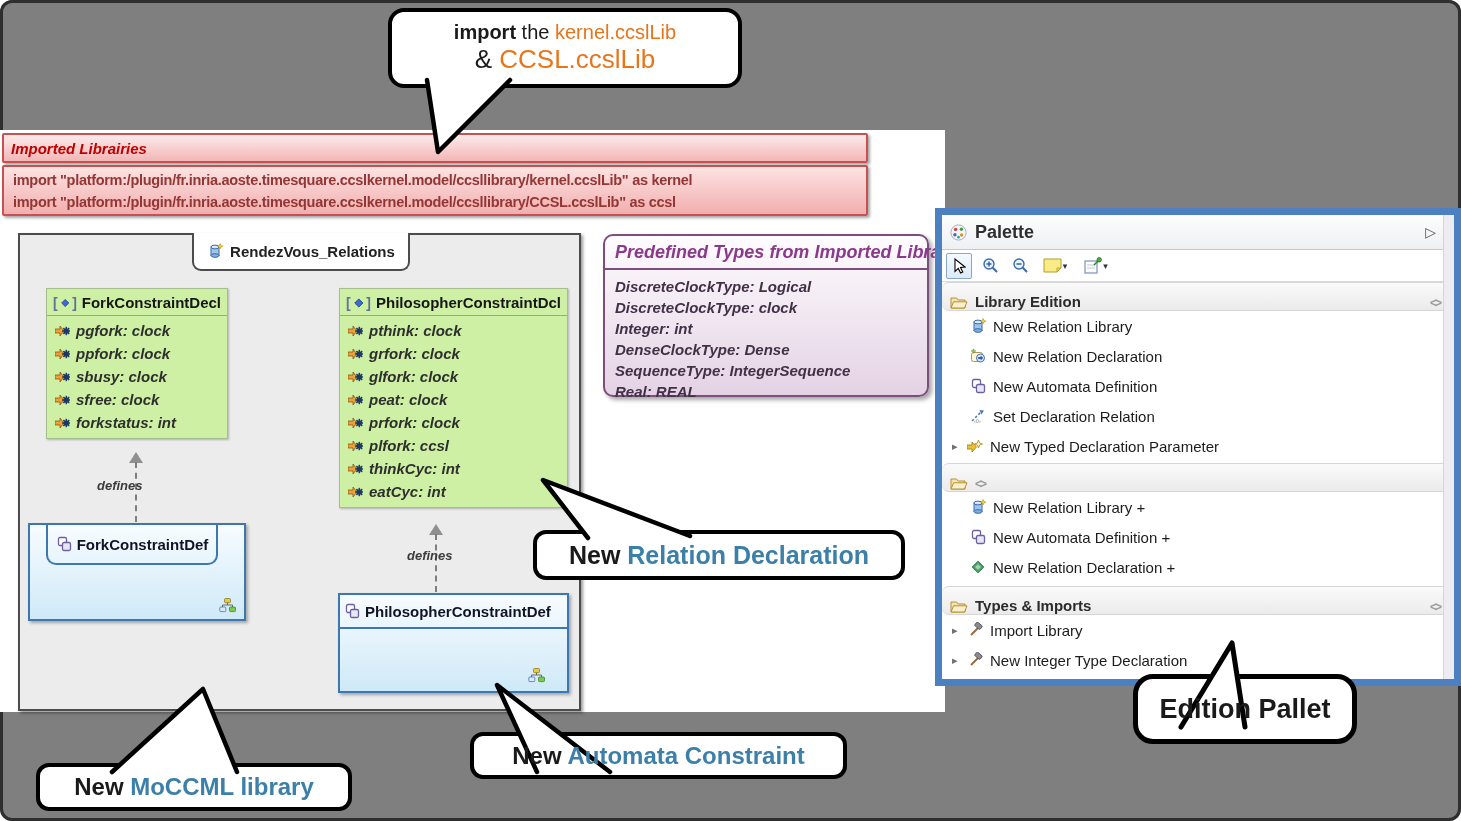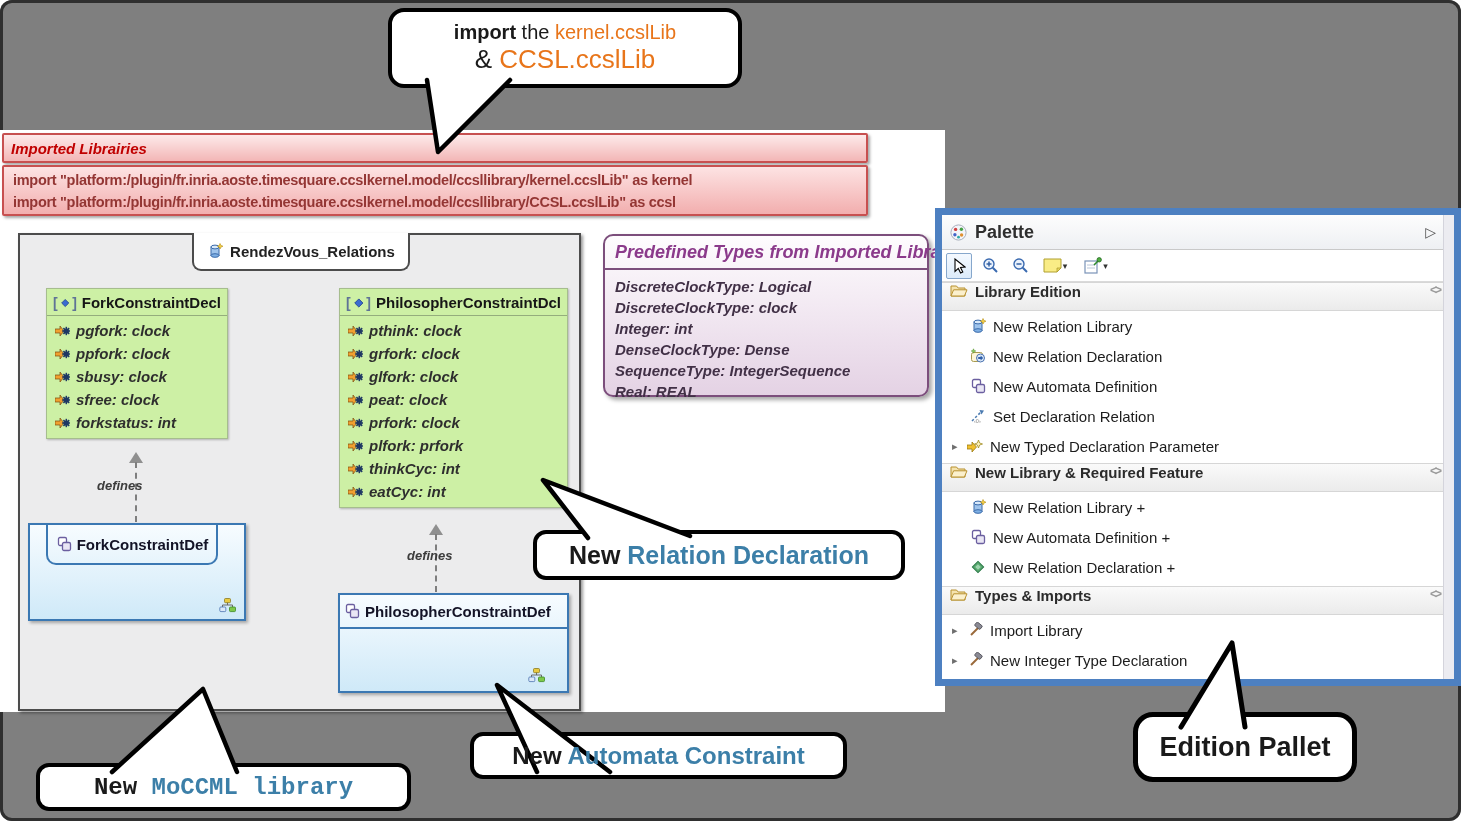--- a/index.html
+++ b/index.html
@@ -59,22 +59,22 @@
   .palette{left:935px;top:208px;width:526px;height:478px;background:#ffffff;border:7px solid #4d80c1;box-sizing:border-box;}
   .pal-inner{position:absolute;inset:0;display:flex;flex-direction:column;}
   .pal-header{height:34px;display:flex;align-items:center;gap:8px;padding:0 8px;
      background:linear-gradient(#fdfdfd,#eef0f3);border-bottom:1px solid #c9c9c9;}
   .pal-header .t{font-size:18px;font-weight:600;color:#2e2e2e;flex:1;}
   .pal-header .arr{font-size:14px;color:#555;padding-right:10px;}
   .pal-tools{height:31px;display:flex;align-items:center;gap:6px;padding:0 4px;border-bottom:1px solid #dadada;}
   .tool{display:flex;align-items:center;justify-content:center;width:24px;height:24px;}
   .tool.sel{border:1px solid #86a7cc;background:linear-gradient(#f4f9ff,#dcebfa);border-radius:2px;}
   .caret{font-size:9px;color:#333;margin-left:1px;}
-  .sec-head{height:27px;display:flex;align-items:flex-start;gap:7px;padding:0 8px;
-     background:linear-gradient(#fafafa,#ebebeb);border-top:1px solid #d6d6d6;border-bottom:1px solid #d6d6d6;}
+  .sec-head{height:27px;display:flex;align-items:flex-end;gap:7px;padding:0 8px;
+     background:linear-gradient(#fafafa,#ebebeb);border-top:1px solid #d6d6d6;border-bottom:1px solid #d6d6d6;border-radius:7px;}
   .sec-head .t{font-size:15px;font-weight:600;color:#2b2b2b;flex:1;white-space:nowrap;}
   .sec-head .pin{font-size:12px;color:#9a9a9a;letter-spacing:-2px;padding-right:6px;font-weight:bold;}
   .pal-item{height:30px;display:flex;align-items:center;gap:7px;padding-left:28px;}
   .pal-item.exp{padding-left:10px;}
   .pal-item .lbl{font-size:15px;color:#1c1c1c;white-space:nowrap;}
   .expander{font-size:11px;color:#6e6e6e;width:8px;}
   .pal-scroll{position:absolute;right:0;top:0;bottom:0;width:10px;background:#ececf1;border-left:1px solid #d4d4dc;}
 
   
   .bubble{background:#ffffff;border:4px solid #000;border-radius:16px;display:flex;flex-direction:column;
@@ -272,21 +272,21 @@
         <svg class="icon14" viewBox="0 0 15 14">
             <polygon points="0,5 5,5 5,2 9,7 5,12 5,9 0,9" fill="#f0a030" stroke="#7a4a10" stroke-width="0.7"></polygon>
             <circle cx="11.3" cy="7" r="2.6" fill="#1f3864"></circle>
             <g stroke="#1f3864" stroke-width="1.5">
               <line x1="11.3" y1="2.8" x2="11.3" y2="11.2"></line>
               <line x1="7.1" y1="7" x2="15" y2="7"></line>
               <line x1="8.4" y1="4.1" x2="14.2" y2="9.9"></line>
               <line x1="8.4" y1="9.9" x2="14.2" y2="4.1"></line>
             </g>
           </svg>
-        <span class="t">plfork: prfork</span>
+        <span class="t">plfork: ccsl</span>
       </div>
       <div class="attr">
         <svg class="icon14" viewBox="0 0 15 14">
             <polygon points="0,5 5,5 5,2 9,7 5,12 5,9 0,9" fill="#f0a030" stroke="#7a4a10" stroke-width="0.7"></polygon>
             <circle cx="11.3" cy="7" r="2.6" fill="#1f3864"></circle>
             <g stroke="#1f3864" stroke-width="1.5">
               <line x1="11.3" y1="2.8" x2="11.3" y2="11.2"></line>
               <line x1="7.1" y1="7" x2="15" y2="7"></line>
               <line x1="8.4" y1="4.1" x2="14.2" y2="9.9"></line>
               <line x1="8.4" y1="9.9" x2="14.2" y2="4.1"></line>
@@ -468,21 +468,20 @@
           <path d="M11.5,2 L12.6,5 L15.5,6 L12.6,7 L11.5,10 L10.4,7 L7.5,6 L10.4,5 Z" fill="#fff4c0" stroke="#a08a20" stroke-width="0.8"></path>
         </svg>
         <span class="lbl">New Typed Declaration Parameter</span>
       </div>
 
       <div class="sec-head" style="margin-top:2px;">
         <svg width="18" height="15" viewBox="0 0 18 15">
           <path d="M1,3 H6.5 L8.2,5 H15 V13 H1 Z" fill="#f5e3ae" stroke="#b8912f" stroke-width="1"></path>
           <path d="M1,13 L3.6,6.8 H17 L14.4,13 Z" fill="#fbf0cd" stroke="#b8912f" stroke-width="1"></path>
         </svg>
-        <span class="t">New Library &amp; Required Feature</span>
         <span class="pin">&lt;&gt;</span>
       </div>
       <div class="pal-item">
         <svg class="icon16" viewBox="0 0 16 16">
           <rect x="4" y="4" width="8" height="8.5" fill="#9fc4ec" stroke="#3a6aaa" stroke-width="1"></rect>
           <ellipse cx="8" cy="12.5" rx="4" ry="1.8" fill="#7fb0e4" stroke="#3a6aaa" stroke-width="1"></ellipse>
           <ellipse cx="8" cy="4" rx="4" ry="1.9" fill="#d8e9fa" stroke="#3a6aaa" stroke-width="1"></ellipse>
           <path d="M13,0.5 L14,2.5 L16,3.2 L14,4 L13,6 L12.2,4 L10.4,3.2 L12.2,2.5 Z" fill="#f2cf46" stroke="#b89018" stroke-width="0.6"></path>
         </svg>
         <span class="lbl">New Relation Library +</span>
@@ -532,29 +531,29 @@
 
   <div class="abs bubble" style="left:388px;top:8px;width:354px;height:80px;">
     <div class="ln" style="font-size:20px;"><span class="b-black">import</span><span class="b-plain"> the </span><span class="b-orange">kernel.ccslLib</span></div>
     <div class="ln" style="font-size:26px;"><span class="b-plain">&amp; </span><span class="b-orange">CCSL.ccslLib</span></div>
   </div>
 
   <div class="abs bubble" style="left:533px;top:530px;width:372px;height:50px;border-radius:13px;">
     <div class="ln" style="font-size:25px;"><span class="b-black">New </span><span class="b-blue">Relation Declaration</span></div>
   </div>
 
-  <div class="abs bubble" style="left:36px;top:763px;width:375px;height:48px;border-radius:13px;font-family:Liberation Mono, monospace;">
+  <div class="abs bubble" style="left:36px;top:763px;width:316px;height:48px;border-radius:13px;">
     <div class="ln" style="font-size:24px;"><span class="b-black">New </span><span class="b-blue">MoCCML library</span></div>
   </div>
 
   <div class="abs bubble" style="left:470px;top:732px;width:377px;height:47px;border-radius:13px;">
     <div class="ln" style="font-size:24px;"><span class="b-black">New </span><span class="b-blue">Automata Constraint</span></div>
   </div>
 
-  <div class="abs bubble" style="left:1133px;top:712px;width:224px;height:70px;border-width:5px;border-radius:20px;">
+  <div class="abs bubble" style="left:1133px;top:674px;width:224px;height:70px;border-width:5px;border-radius:20px;">
     <div class="ln b-black" style="font-size:27px;">Edition Pallet</div>
   </div>
 
   <svg id="tails" class="abs" width="1461" height="821" viewBox="0 0 1461 821">
     <path d="M 427,80 L 438,152 L 510,80" fill="#ffffff" stroke="#000000" stroke-width="4.5" stroke-linejoin="round" stroke-linecap="round"></path>
     <path d="M 588,538 L 543,480 L 690,536" fill="#ffffff" stroke="#000000" stroke-width="4.5" stroke-linejoin="round" stroke-linecap="round"></path>
     <path d="M 112,772 L 203,689 L 237,772" fill="#ffffff" stroke="#000000" stroke-width="4.5" stroke-linejoin="round" stroke-linecap="round"></path>
     <path d="M 537,772 L 497,685 L 610,772" fill="#ffffff" stroke="#000000" stroke-width="4.5" stroke-linejoin="round" stroke-linecap="round"></path>
     <path d="M 1181,727 L 1232,643 L 1245,727" fill="#ffffff" stroke="#000000" stroke-width="5" stroke-linejoin="round" stroke-linecap="round"></path>
   </svg>

